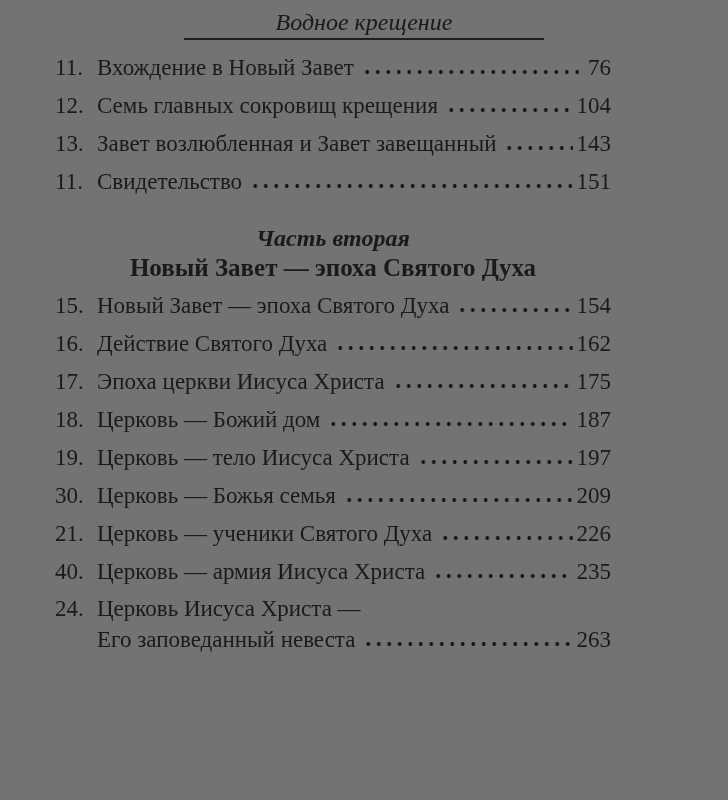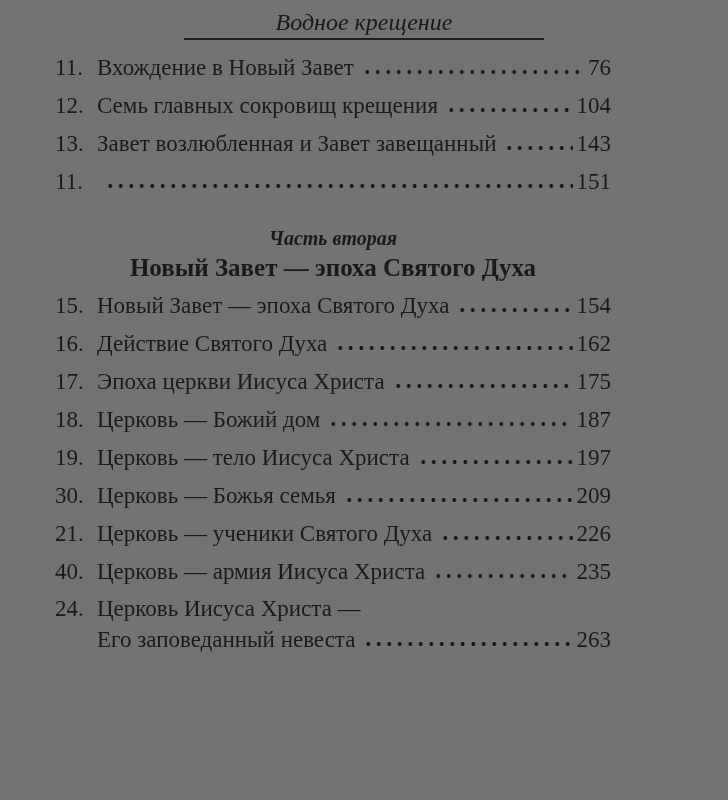--- a/index.html
+++ b/index.html
@@ -66,21 +66,21 @@
   .tline1 { display: block; }
   .tline2row { display: flex; align-items: baseline; }
   
   .part-heading {
     margin-top: 26px;
     text-align: center;
     font-weight: bold;
   }
   .part-kicker {
     font-style: italic;
-    font-size: 20px;
+    font-size: 24px;
     line-height: 30px;
   }
   .part-title-line {
     font-size: 25px;
     line-height: 30px;
   }
   
   .conclusion { margin-top: 12px; }
   .conclusion .row { margin-top: 0; }
 </style>
@@ -109,20 +109,21 @@
         <span class="pageno">104</span>
       </div>
       <div class="row">
         <span class="num">13.</span>
         <span class="title">Завет возлюбленная и Завет завещанный</span>
         <span class="leader"></span>
         <span class="pageno">143</span>
       </div>
       <div class="row">
         <span class="num">11.</span>
+        <span class="title">Свидетельство</span>
         <span class="leader"></span>
         <span class="pageno">151</span>
       </div>
     </div>
 
     <div class="part-heading">
       <div class="part-kicker">Часть вторая</div>
       <div class="part-title-line">Новый Завет — эпоха Святого Духа</div>
     </div>
 

